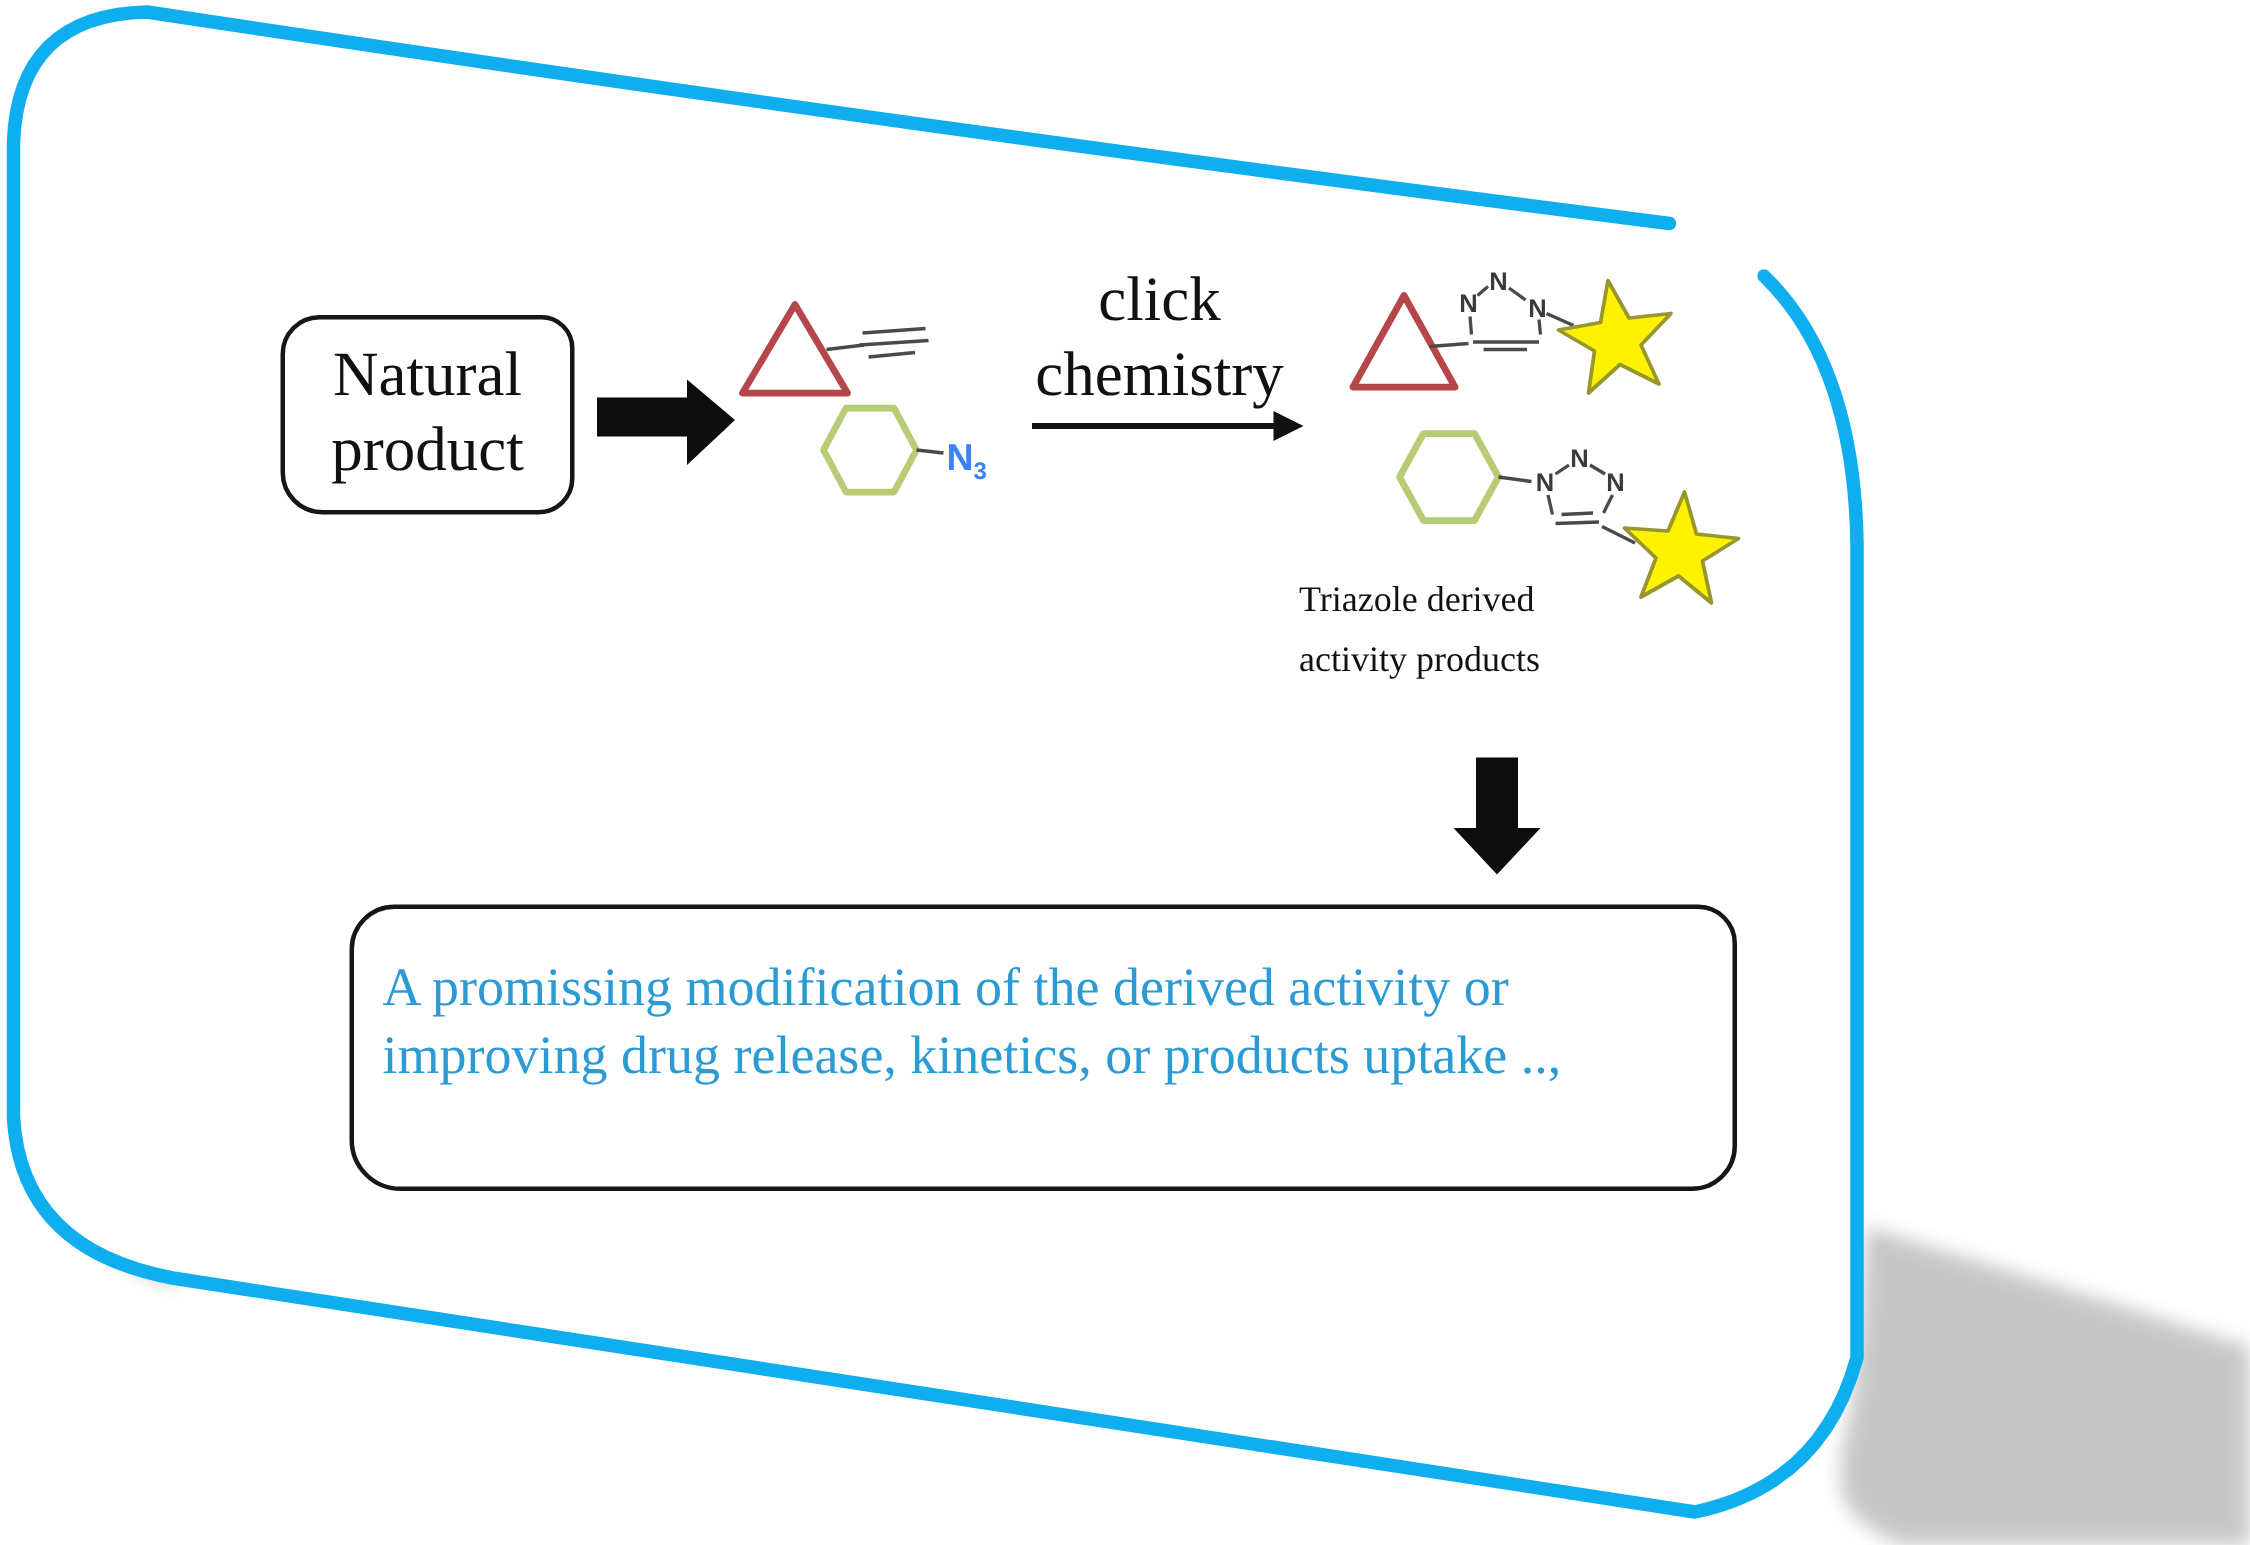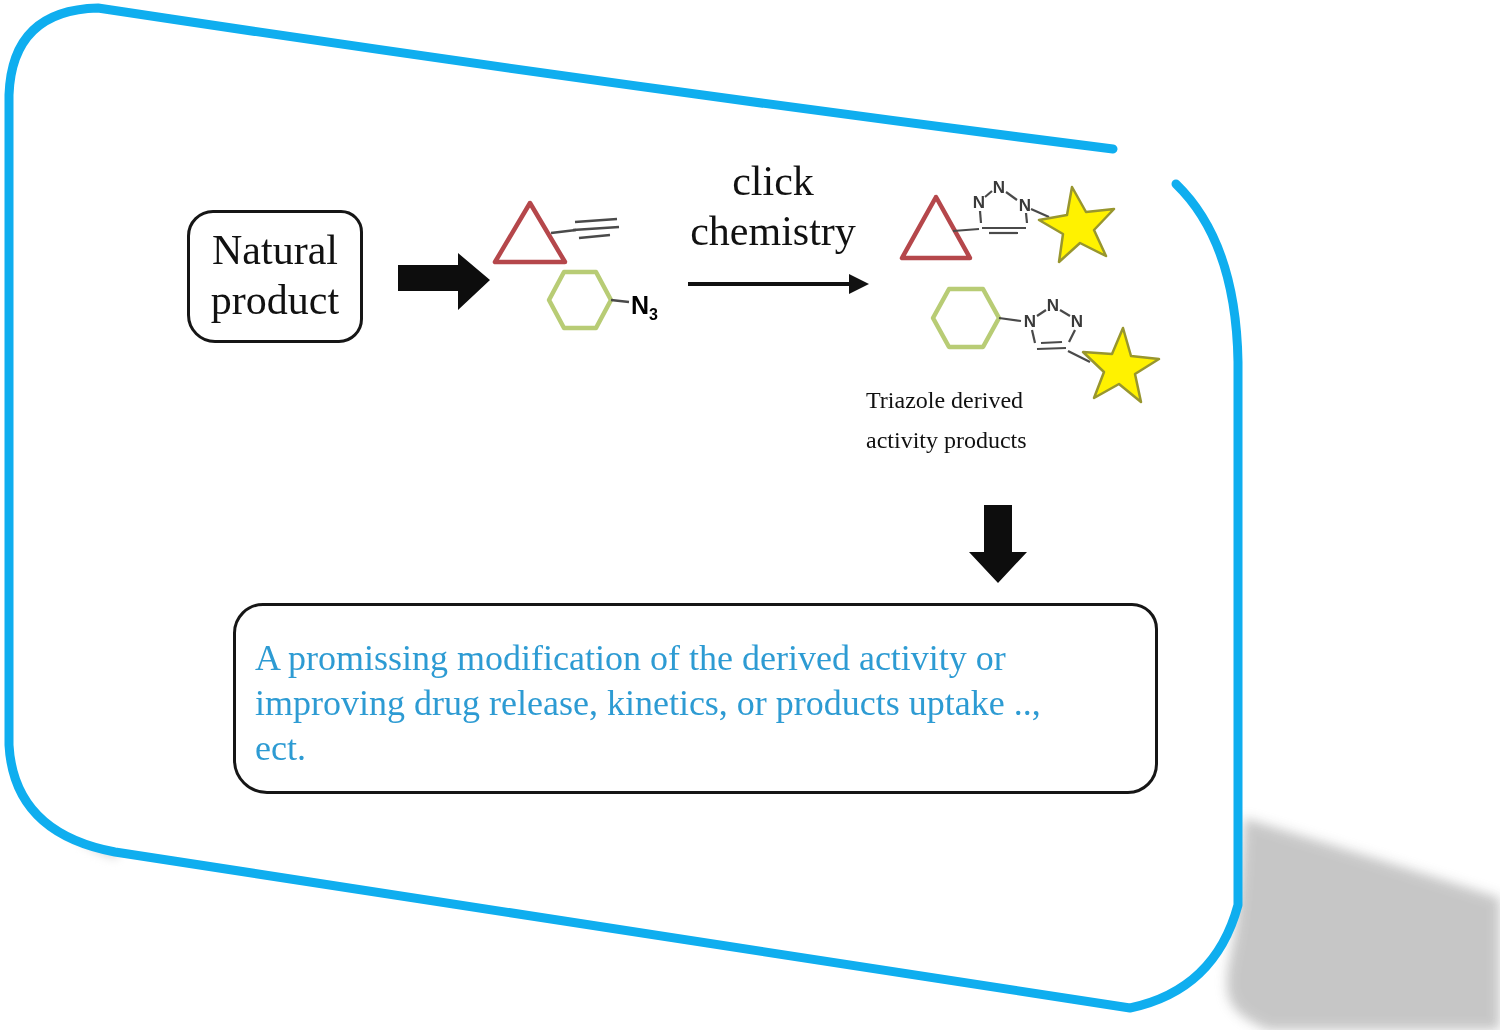--- a/index.html
+++ b/index.html
@@ -2,44 +2,44 @@
 <html><head>
 <meta charset="utf-8">
 <style>
   html,body{margin:0;padding:0;background:#ffffff;}
   .canvas{
     position:relative;width:1500px;height:1030px;background:#ffffff;overflow:hidden;
     font-family:"Liberation Serif", serif;color:#1c1c1c;
   }
   svg{position:absolute;left:0;top:0;}
   .np-box{
-    position:absolute;left:187px;top:210px;width:176px;height:133px;box-sizing:border-box;
+    position:absolute;left:187px;top:210px;width:196px;height:133px;box-sizing:border-box;
     border:3px solid #161616;border-radius:26px 22px 24px 28px;
     text-align:center;padding-top:12px;
     font-size:42px;line-height:50px;color:#111;
   }
   .click-label{
-    position:absolute;left:648px;top:156px;width:250px;text-align:center;
+    position:absolute;left:648px;top:175px;width:250px;text-align:center;
     font-size:42px;line-height:50px;color:#111;
   }
   .caption{
     position:absolute;left:866px;top:380px;
     font-size:24px;line-height:40px;color:#111;white-space:nowrap;
   }
   .result-box{
     position:absolute;left:233px;top:603px;width:925px;height:191px;box-sizing:border-box;
     border:3px solid #161616;border-radius:30px 26px 30px 34px;
     padding:30px 0 0 19px;
   }
   .result-box .line{
     font-size:36px;line-height:45px;color:#2d9bd3;white-space:nowrap;
   }
   .n3-label{
     position:absolute;left:631px;top:291px;
-    font-family:"Liberation Sans", sans-serif;font-size:25px;font-weight:600;color:#000000;
+    font-family:"Liberation Sans", sans-serif;font-size:25px;font-weight:600;color:#3b82f6;
   }
   .n3-label sub{font-size:16px;}
   .nlab{
     position:absolute;transform:translate(-50%,-50%);
     font-family:"Liberation Sans", sans-serif;font-size:17px;font-weight:700;color:#3a3a3a;
   }
 </style>
 </head>
 <body>
 
@@ -131,16 +131,15 @@
   <span class="nlab" style="left:1077px;top:322px;">N</span>
 
   <div class="caption">
     <div>Triazole derived</div>
     <div>activity products</div>
   </div>
 
   <div class="result-box">
     <div class="line">A promissing modification of the derived activity or</div>
     <div class="line">improving drug release, kinetics, or products uptake ..,</div>
-    <div class="line">ect.</div>
   </div>
 
 </div>
 
 </body></html>

